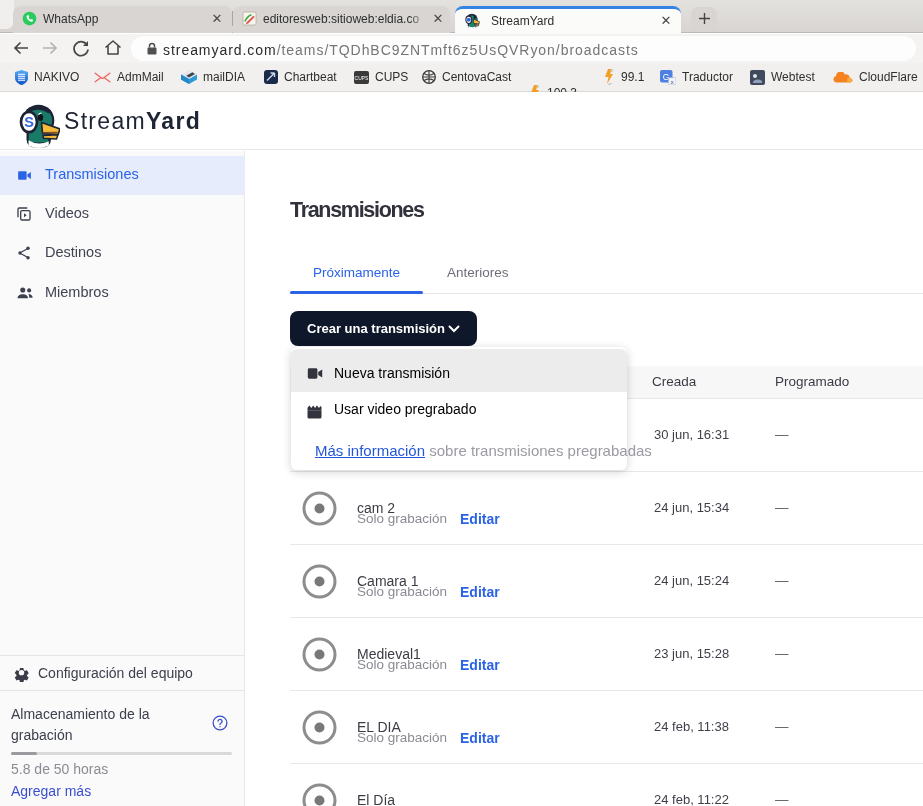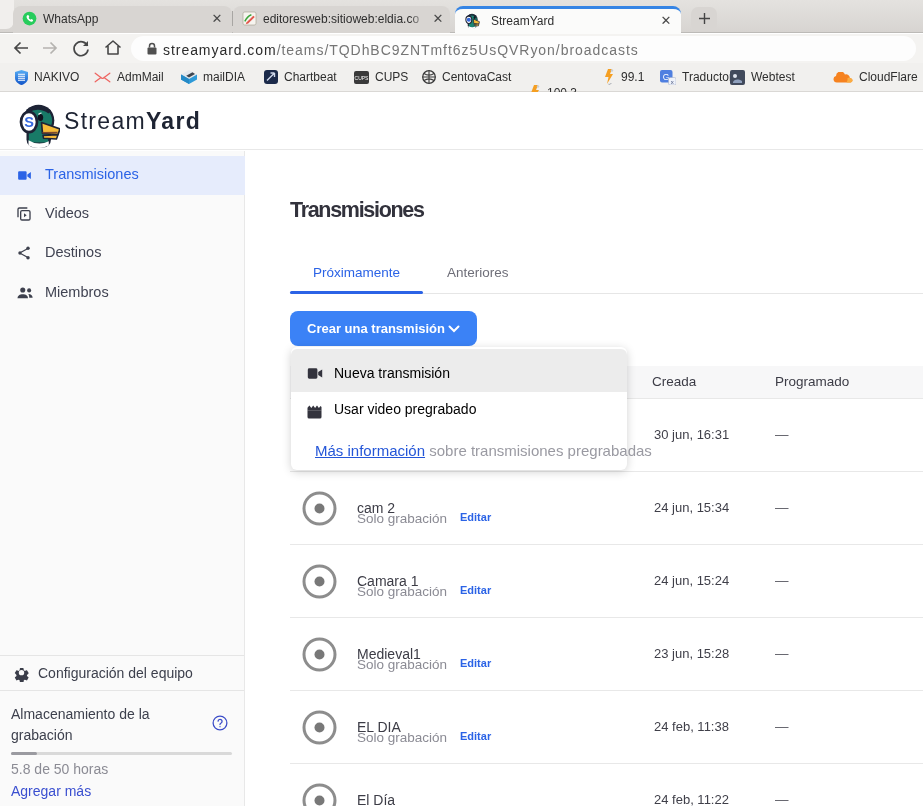--- a/index.html
+++ b/index.html
@@ -45,37 +45,37 @@
   #sactive { background:#e6ecfc; }
   #sactive .slb { color:#2b63e6; }
   #sbottom1 { left:0; top:504px; width:244px; height:36px; border-top:1px solid #e5e5e5; border-bottom:1px solid #e5e5e5; }
   .small { font-size:14px; color:#3d404d; }
 
   
   #content { left:246px; top:151px; width:677px; height:655px; background:#fff; }
   h1#pagetitle { position:absolute; left:44px; top:47px; font-size:21.5px; font-weight:700; color:#32323c; letter-spacing:-1.3px; }
   #tabline { position:absolute; left:44px; top:142px; width:633px; height:1px; background:#e6e6e6; }
   #tabblue { position:absolute; left:44px; top:140px; width:133px; height:3px; background:#2b63e6; border-radius:2px; }
-  #createbtn { position:absolute; left:44px; top:160px; width:187px; height:35px; background:#3b82f6; border-radius:8px; color:#fff; font-size:13px; font-weight:700; text-align:left; line-height:35px; padding-left:17px; }
+  #createbtn { position:absolute; left:44px; top:160px; width:187px; height:35px; background:#0f172a; border-radius:8px; color:#fff; font-size:13px; font-weight:700; text-align:left; line-height:35px; padding-left:17px; }
   #dropdown { position:absolute; left:45px; top:196px; width:336px; height:123px; background:#fff; border-radius:6px; box-shadow:0 2px 10px rgba(0,0,0,0.18); z-index:5; }
   .drow { position:absolute; left:0; width:336px; height:45px; }
   .drow .dic { position:absolute; left:16px; top:17px; }
   .drow .dlb { position:absolute; left:43px; top:16px; font-size:14px; color:#000000; }
   #drow1 { top:2px; height:43px; background:#ececec; border-radius:6px 6px 0 0; }
   #dmore { position:absolute; left:24px; top:95px; font-size:15px; color:#9a9aa2; white-space:nowrap; }
   #dmore a { color:#2456d8; text-decoration:underline; }
 
   
   #thead { position:absolute; left:44px; top:215px; width:633px; height:33px; background:#f7f7f8; border-bottom:1px solid #e8e8e8; }
   .thc { position:absolute; top:8px; font-size:13.5px; color:#3c3c46; }
   .trow { position:absolute; left:44px; width:633px; height:73px; border-bottom:1px solid #e8e8e8; }
   .rec { position:absolute; left:12px; top:19px; }
   .rtitle { position:absolute; left:67px; top:28px; font-size:14px; color:#3c3c46; }
   .rsub { position:absolute; left:67px; top:39px; font-size:13.5px; color:#8b8b94; }
-  .redit { position:absolute; left:170px; top:39px; font-size:11px; font-weight:700; color:#2b63e6; }
+  .redit { position:absolute; left:170px; top:39px; font-size:14px; font-weight:700; color:#2b63e6; }
   .rdate { position:absolute; left:364px; top:28px; font-size:13px; color:#3f3f49; }
   .rdash { position:absolute; left:485px; top:28px; font-size:13.5px; color:#55555e; }
 </style>
 </head>
 <body>
 <div id="stage">
 
   <div id="tabbar" class="abs"></div>
   <div id="corner" class="abs"></div>
 
@@ -197,21 +197,21 @@
           <path d="M4 0h4L6 5h3L3 15l1.5-7H1z" fill="#f59f22"></path>
           <path d="M4.5 15.2c1.5.5 2.5-.3 2.5-1.2" stroke="#9aa0a8" stroke-width="1" fill="none"></path>
           <circle cx="8" cy="1.5" r="1.2" fill="#c9ced4"></circle>
         </svg>99.1</span>
     <span class="bk" style="left:660px;"><svg width="16" height="15" viewBox="0 0 16 15">
           <rect width="12.5" height="12.5" x="0" y="0" rx="2" fill="#4f7fe0"></rect>
           <text x="6" y="9.5" font-size="8.5" fill="#fff" text-anchor="middle" font-family="Liberation Sans">G</text>
           <rect x="8.5" y="7.5" width="7.5" height="7.5" rx="1.5" fill="#eef2fa" stroke="#9aa7c0" stroke-width="0.5"></rect>
           <text x="12.2" y="13.5" font-size="6" fill="#44507a" text-anchor="middle" font-family="Liberation Sans">x</text>
         </svg>Traductor</span>
-    <span class="bk" style="left:730px;"><svg width="15" height="15" viewBox="0 0 15 15">
+    <span class="bk" style="left:750px;"><svg width="15" height="15" viewBox="0 0 15 15">
           <rect width="15" height="15" rx="2" fill="#414a5c"></rect>
           <circle cx="5" cy="6" r="2" fill="#dfe4ee"></circle>
           <path d="M3 12c2-3 5-3 9-1v2H3z" fill="#8fa0bd"></path>
         </svg>Webtest</span>
     <span class="bk" style="left:833px;"><svg width="20" height="11" viewBox="0 0 20 11">
           <path d="M13.5 10.5H3.8A3.3 3.3 0 0 1 3 4a4.6 4.6 0 0 1 8.9-1.5 3.6 3.6 0 0 1 4.9 3.4c1.5.2 2.7 1 2.7 2.3 0 1.5-1.4 2.3-3 2.3z" fill="#f6821f"></path>
           <path d="M14.5 6.2c.3 1.6-.4 3-1 4.3h3c1.6 0 3-.8 3-2.3 0-1.3-1.2-2.1-2.7-2.3-.7-.1-1.6 0-2.3.3z" fill="#fbad41"></path>
         </svg>CloudFlare</span>
   </div>
 

